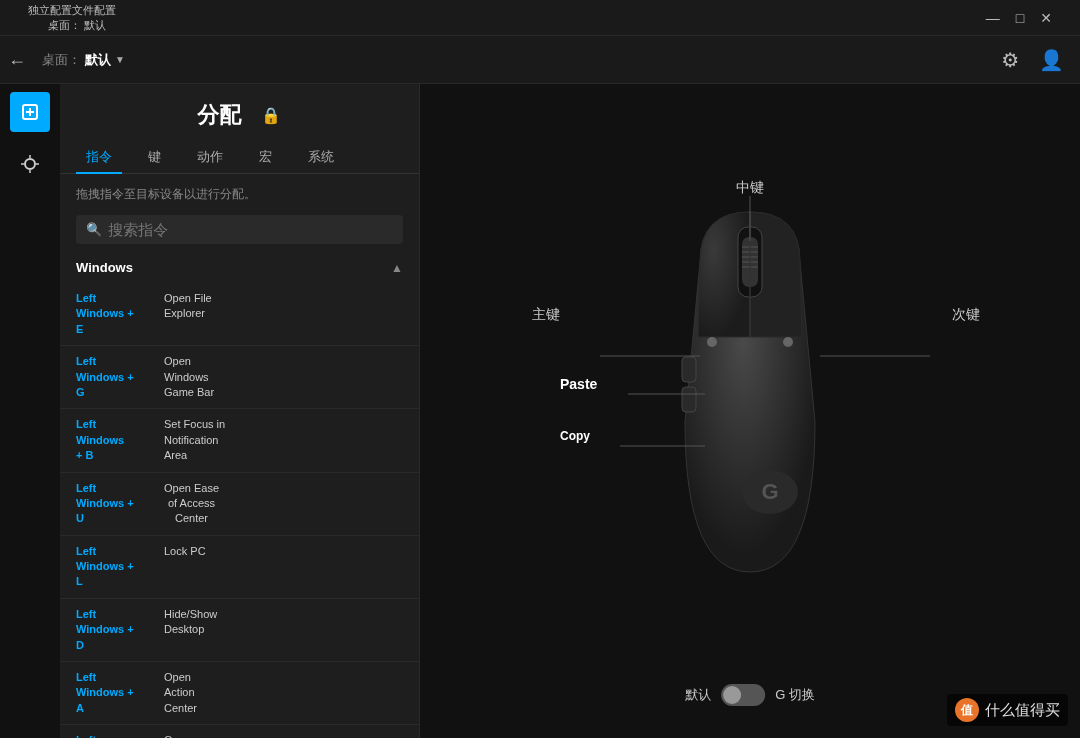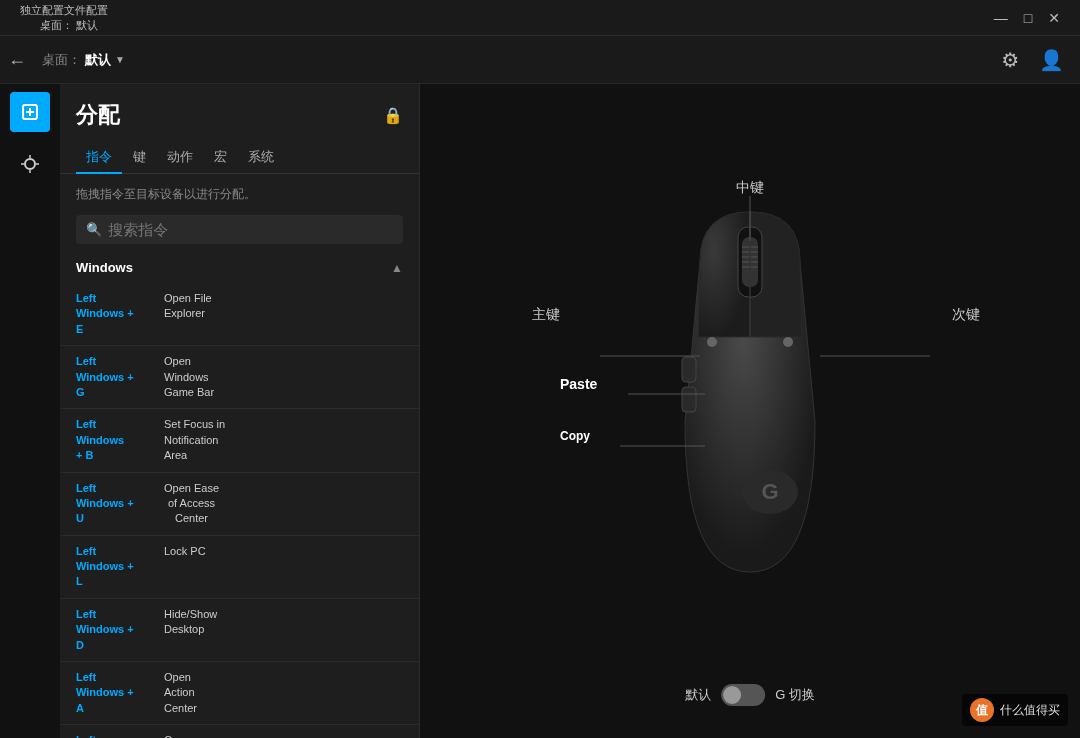--- a/index.html
+++ b/index.html
@@ -13,21 +13,21 @@
       position: relative;
     }
 
     
     .titlebar {
       height: 36px;
       background: #1a1a1a;
       display: flex;
       align-items: center;
       justify-content: space-between;
-      padding: 0 20px;
+      padding: 0 28px;
       border-bottom: 1px solid #2a2a2a;
     }
     .titlebar-left {
       display: flex;
       flex-direction: column;
       font-size: 11px;
       color: #aaa;
     }
     .titlebar-title { font-size: 11px; color: #bbb; }
     .titlebar-subtitle { font-size: 11px; color: #bbb; margin-left: 20px; }
@@ -120,38 +120,38 @@
       width: 360px;
       background: #1e1e1e;
       display: flex;
       flex-direction: column;
       border-right: 1px solid #2a2a2a;
     }
     .panel-header {
       padding: 16px 16px 0 16px;
       display: flex;
       align-items: center;
-      justify-content: space-between;
+      justify-content: center;
       gap: 20px;
     }
     .panel-title {
       font-size: 22px;
       font-weight: bold;
       color: #fff;
     }
     .panel-lock {
       font-size: 16px;
       color: #888;
       cursor: pointer;
     }
 
     
     .tabs {
       display: flex;
-      gap: 1px;
+      gap: 16px;
       padding: 12px 16px 0 16px;
       border-bottom: 1px solid #333;
     }
     .tab {
       padding: 6px 10px;
       font-size: 13px;
       color: #aaa;
       cursor: pointer;
       border-bottom: 2px solid transparent;
       margin-bottom: -1px;
@@ -306,21 +306,21 @@
       background: #e8742a;
       border-radius: 50%;
       display: flex;
       align-items: center;
       justify-content: center;
       font-size: 12px;
       color: #fff;
       font-weight: bold;
     }
     .watermark-text {
-      font-size: 12px;
+      font-size: 15px;
       color: #ddd;
     }
   </style>
 </head>
 <body>
 
 <div class="titlebar">
   <div class="titlebar-left">
     <span class="titlebar-title">独立配置文件配置</span>
     <span class="titlebar-subtitle">

